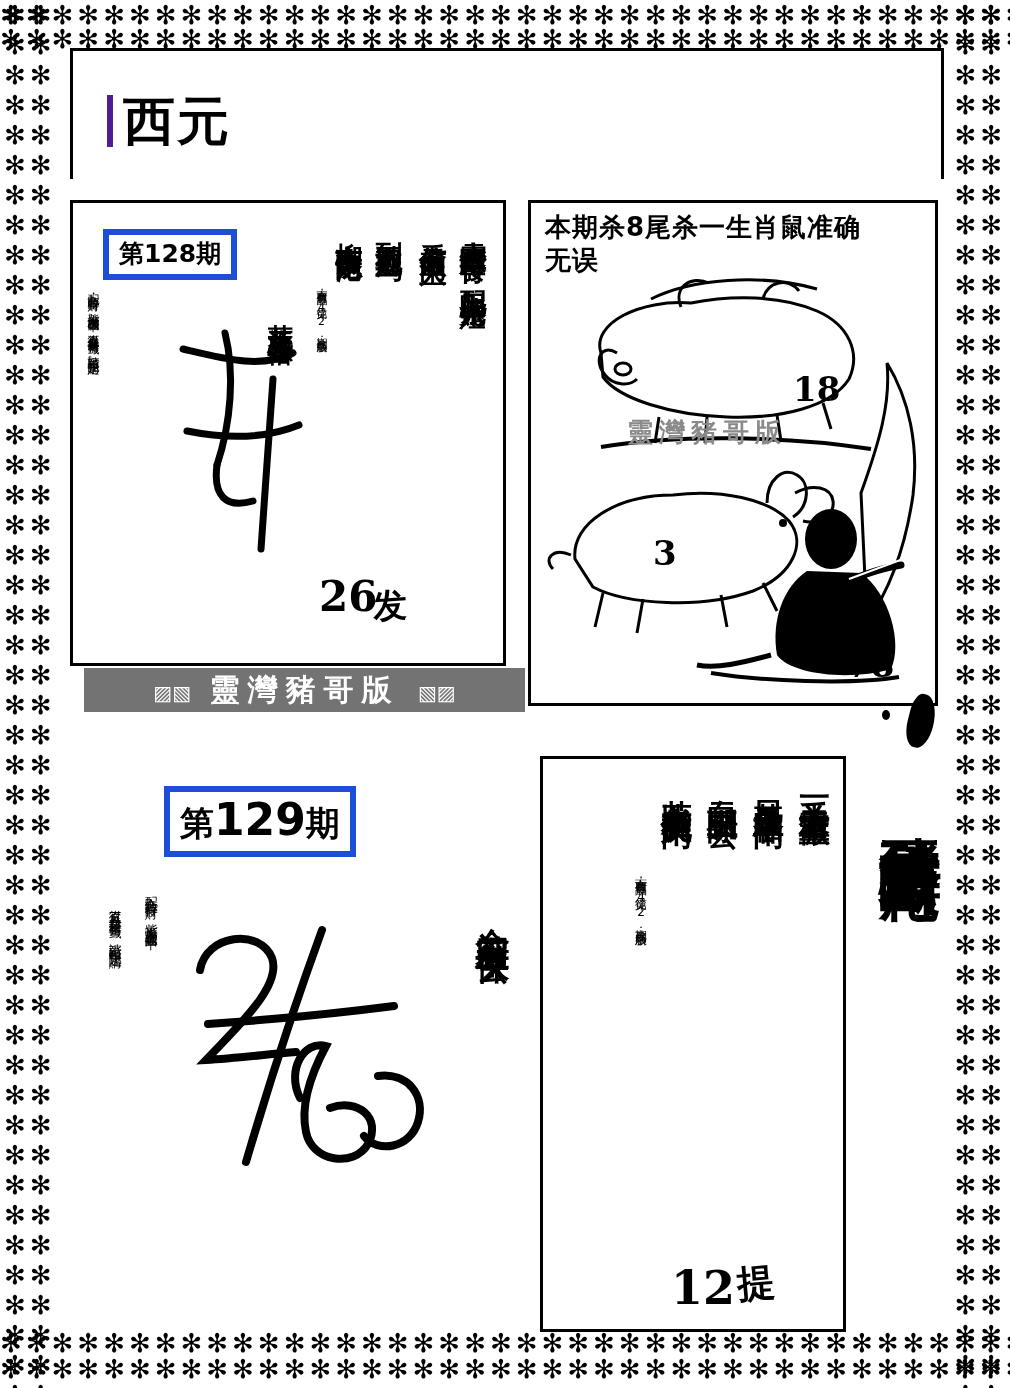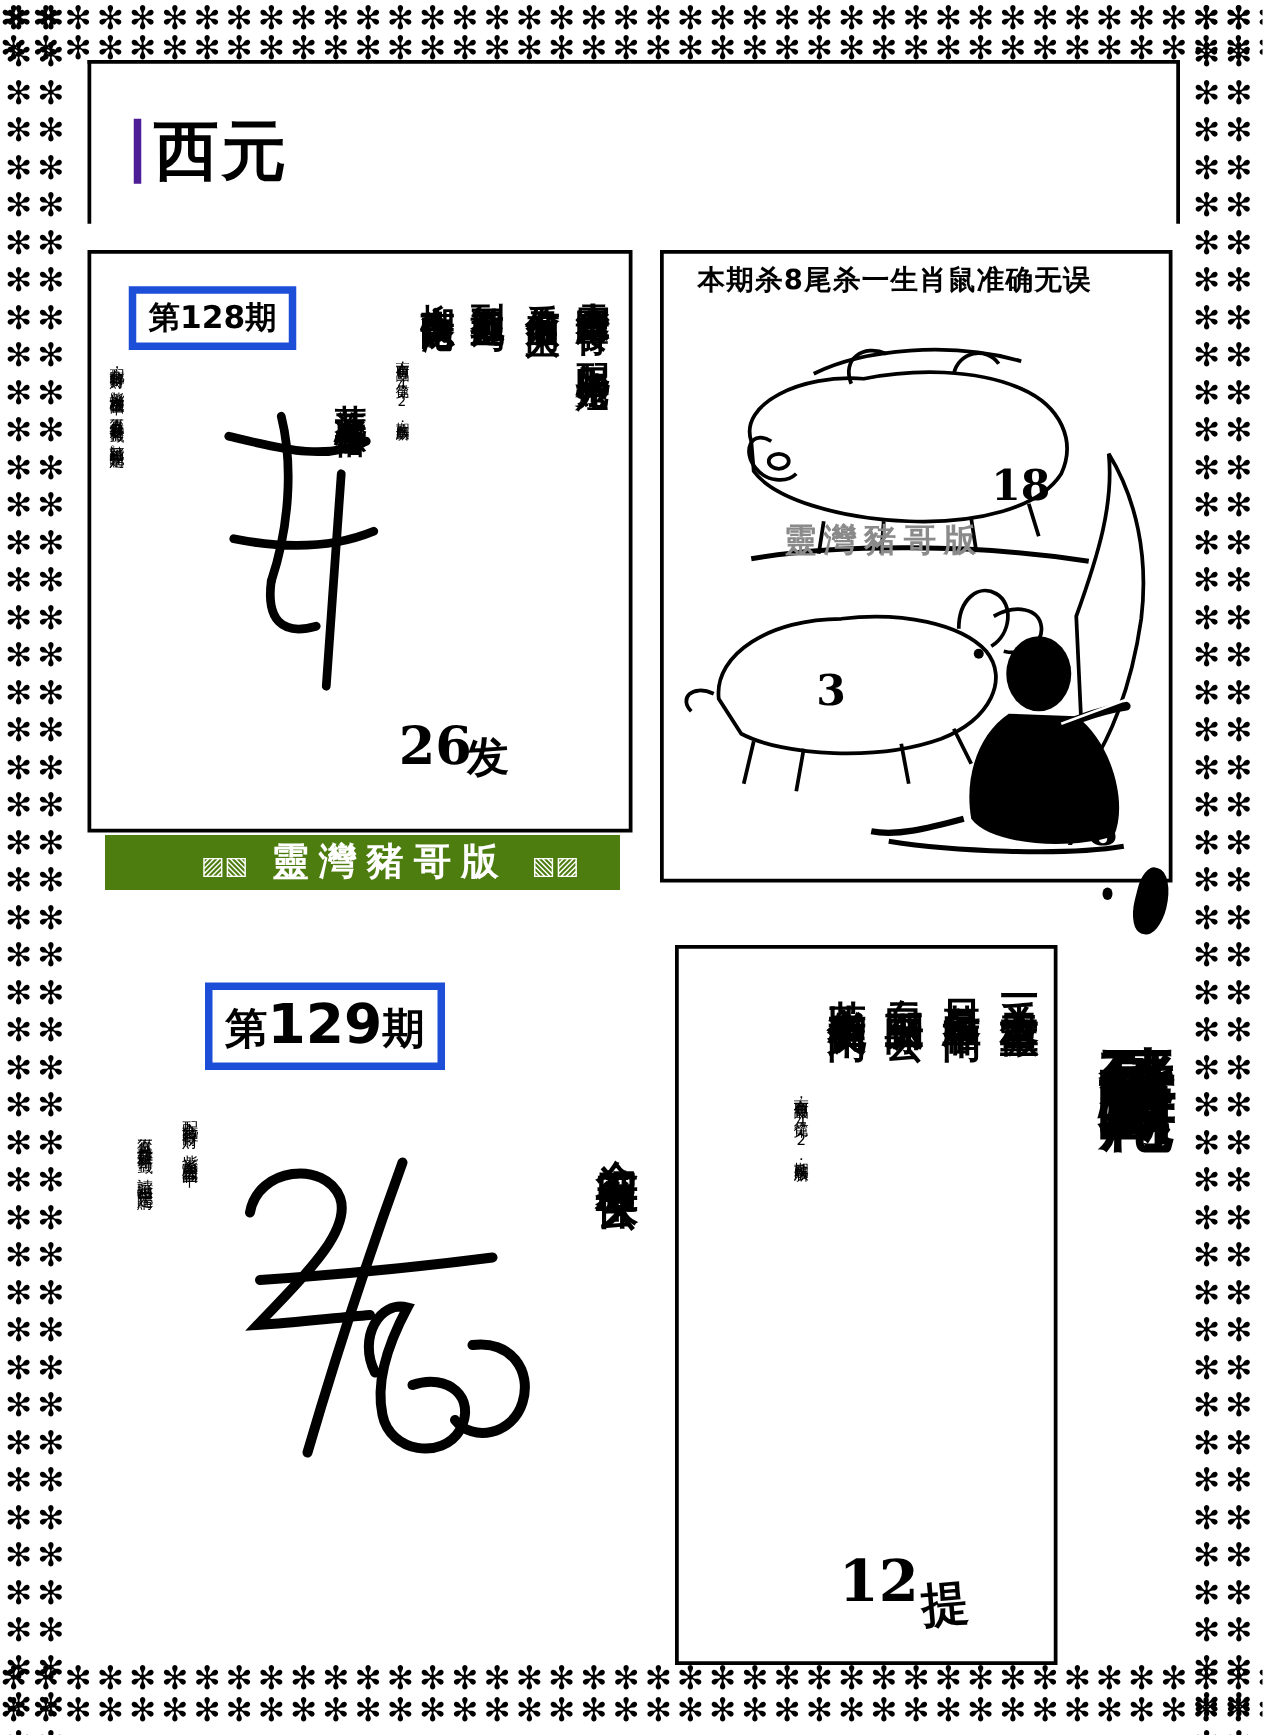--- a/index.html
+++ b/index.html
@@ -134,54 +134,52 @@
     font-size: 34px;
     font-weight: bold;
     transform: rotate(-4deg);
   }
 
   
   .banner {
     position: absolute;
     left: 22px;
     top: 634px;
-    width: 368px;
+    width: 441px;
     height: 44px;
-    background: #4d7c0f;
+    background: #737373;
     color: #fff;
     font-weight: bold;
     font-size: 30px;
     letter-spacing: 8px;
     text-align: center;
     line-height: 44px;
-    padding-left: 44px;
   }
   .banner .dots-l, .banner .dots-r { color:#fff; font-size: 20px; letter-spacing:0; }
 
   
   .panel-img {
     position: absolute;
     left: 466px;
     top: 166px;
     width: 404px;
     height: 500px;
     border: 3px solid #000;
     background: #fff;
     overflow: hidden;
   }
   .img-caption {
     position: absolute;
     left: 14px;
     top: 8px;
-    font-size: 22px;
+    font-size: 26px;
     font-weight: bold;
     line-height: 1.25;
     letter-spacing: 1px;
     width: 330px;
-    margin-left: 13px;
   }
   .num-on-img { position: absolute; font-family: "DejaVu Serif", serif; font-weight: bold; font-size: 34px; }
   .n24 { left: 262px; top: 166px; }
   .n17 { left: 122px; top: 330px; }
   .n43 { left: 316px; top: 442px; }
   .smudge {
     position:absolute; left: 96px; top: 212px; width: 210px; height: 34px;
     font-size: 26px; font-weight: bold; color: #8a8a8a; letter-spacing: 6px;
     filter: blur(0.6px);
   }
@@ -233,21 +231,21 @@
     height: 570px;
     border: 3px solid #000;
     background: #fff;
   }
   .v-col { position:absolute; top: 16px; font-size: 31px; font-weight: bold; letter-spacing: 3px; }
   .v1 { right: 12px; }
   .v2 { right: 58px; }
   .v3 { right: 104px; }
   .v4 { right: 150px; }
   .v-fine { position:absolute; right: 196px; top: 110px; font-size: 12px; letter-spacing: 1px; }
-  .num-12 { position: absolute; left: 128px; bottom: 37px; font-size: 46px; font-weight: bold; font-family: "DejaVu Serif", serif; }
+  .num-12 { position: absolute; left: 128px; bottom: 14px; font-size: 46px; font-weight: bold; font-family: "DejaVu Serif", serif; }
   .ti-12 { position: absolute; left: 194px; bottom: 20px; font-size: 38px; font-weight: bold; transform: rotate(-5deg); }
 
   
   .right-title {
     position: absolute;
     right: 6px;
     top: 752px;
     font-size: 62px;
     font-weight: bold;
     letter-spacing: 6px;

